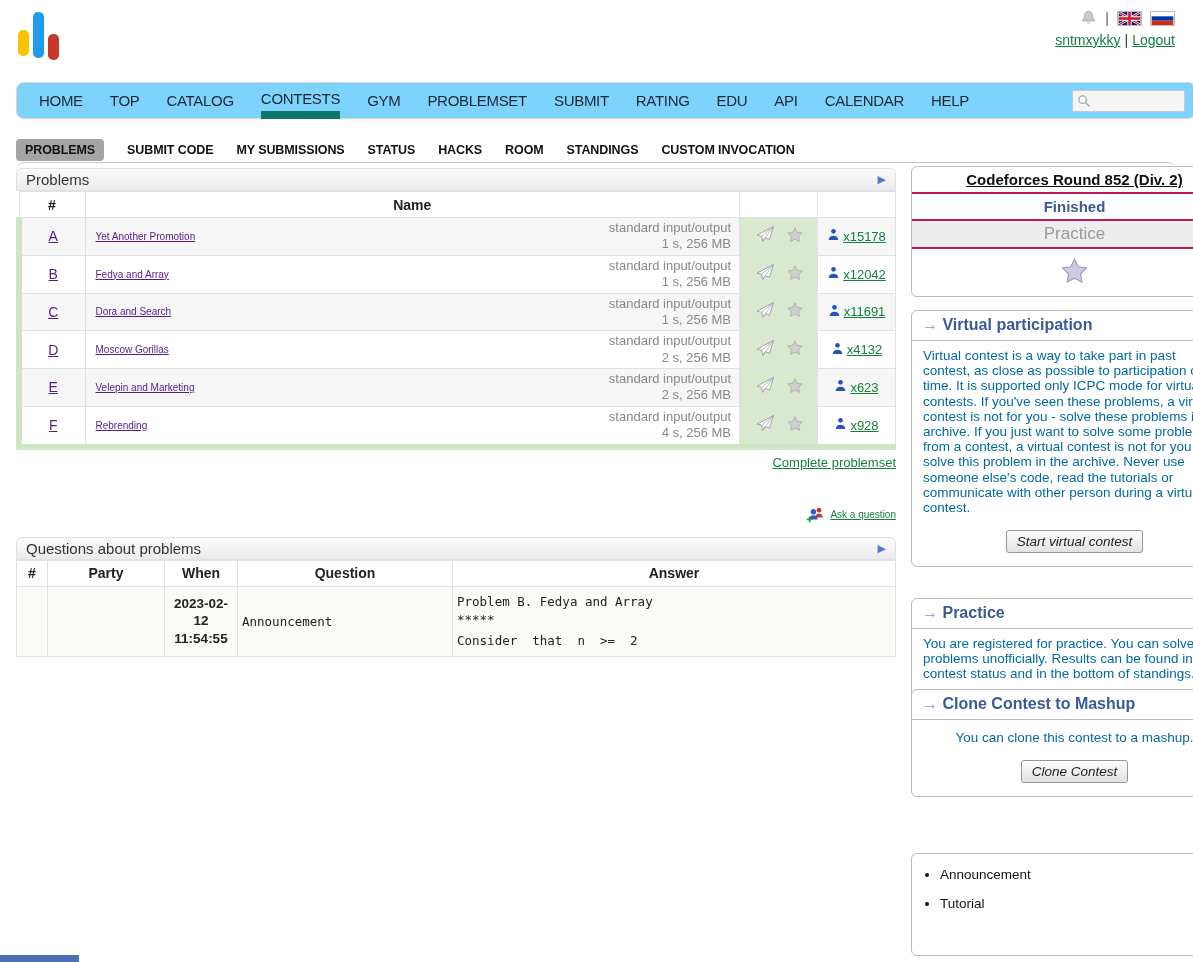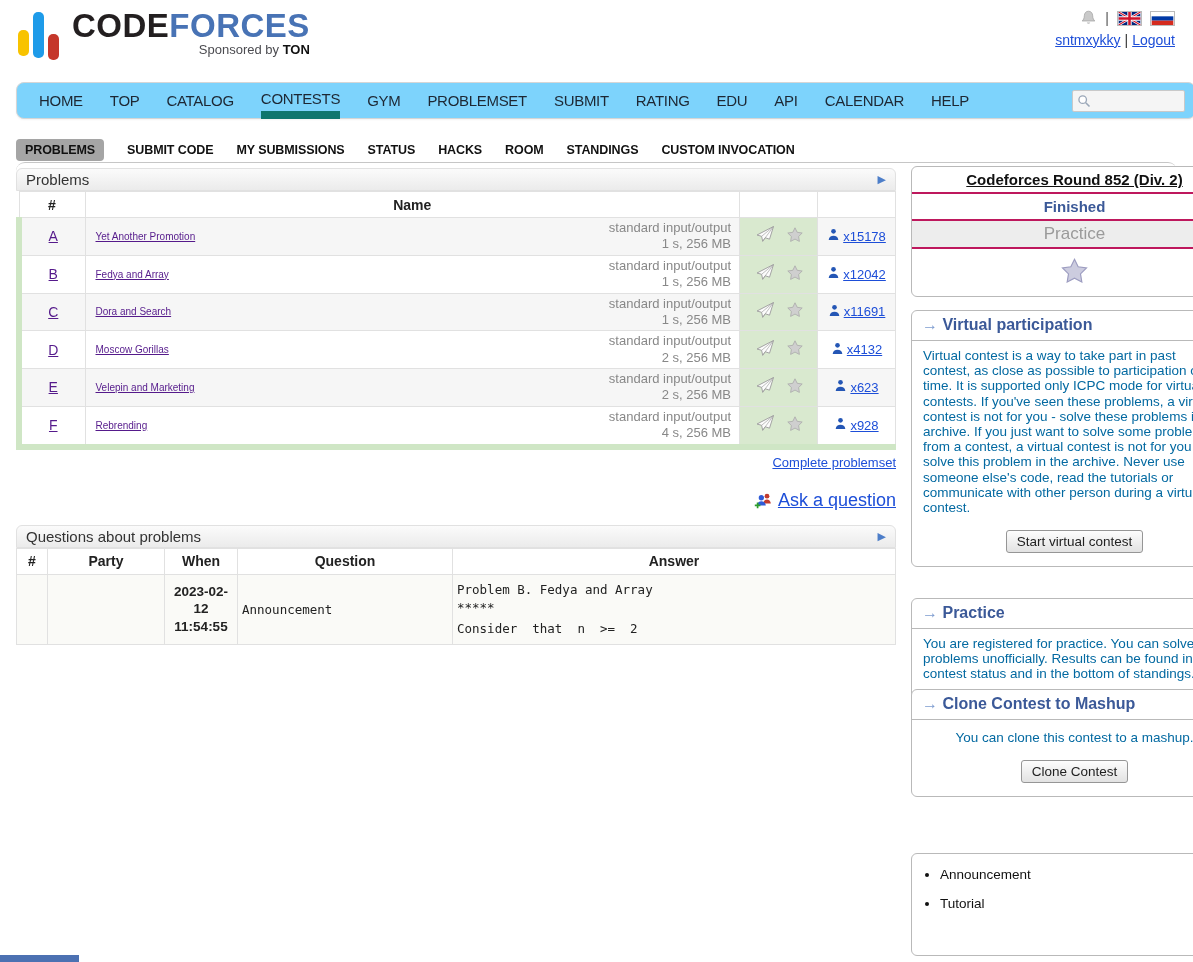--- a/index.html
+++ b/index.html
@@ -2,21 +2,21 @@
 <html><head>
 <meta charset="utf-8">
 <style>
   * { box-sizing: border-box; }
   html,body { margin:0; padding:0; }
   body {
     width:1193px; height:962px; position:relative; overflow:hidden;
     background:#fff; font-family:"Liberation Sans", sans-serif; color:#222;
   }
   a { text-decoration:underline; cursor:pointer; }
-  .lnk { color:#1d4ed8;text-decoration:underline; }
+  .lnk { color:#15803d;text-decoration:underline; }
   .vlnk { color:#551A8B; }
 
   
   .logo { position:absolute; left:18px; top:8px; display:flex; align-items:flex-start; gap:10px; }
   .logo-bars { position:relative; width:44px; height:56px; }
   .logo-bars span { position:absolute; width:11px; border-radius:5px; }
   .bar-y { left:0;  top:22px; height:26px; background:#F8C300; }
   .bar-b { left:15px; top:4px;  height:46px; background:#1E9BE9; }
   .bar-r { left:30px; top:26px; height:26px; background:#C5372B; }
   .logo-text { display:flex; flex-direction:column; }
@@ -68,42 +68,42 @@
   .namewrap { display:flex; align-items:center; }
   .pname { font-size:10px; }
   .constraints { margin-left:auto; text-align:right; color:#888; font-size:13px; line-height:1.26; }
   tr.prow td.c-actions { width:78px; background:#d9e9cf; text-align:center; }
   .actwrap { display:inline-flex; align-items:center; gap:12px; vertical-align:middle; }
   tr.prow td.c-solved { width:78px; text-align:center; }
   .solvedwrap { display:inline-flex; align-items:center; gap:3px; font-size:13px; }
   tr.prow.last td { border-bottom:6px solid #cfe6c5; }
 
   .complete { text-align:right; margin-top:5px; font-size:13px; }
-  .ask { margin-top:20px; display:flex; justify-content:flex-end; align-items:center; gap:5px; font-size:18px; }
+  .ask { margin-top:36px; display:flex; justify-content:flex-end; align-items:center; gap:5px; font-size:10px; }
 
   .questions-box { margin-top:14px; }
   table.grid col.q-idx { width:31px; } table.grid col.q-party { width:117px; }
   table.grid col.q-when { width:73px; } table.grid col.q-question { width:215px; }
   tr.qrow td { background:#fafaf7; padding:6px 4px; vertical-align:middle; }
   td.q-when { font-weight:bold; font-size:13.5px; text-align:center; line-height:1.3; }
   .mono { font-family:"DejaVu Sans Mono", monospace; font-size:12.5px; }
   td.q-question { padding-left:8px; }
   td.q-answer { padding-left:9px; line-height:1.45; }
   td.q-answer div { white-space:pre-wrap; }
   td.q-answer .gap { margin-top:3px; }
 
   
   .sidebox { position:absolute; left:911px; width:327px; border:1px solid #b9b9b9; border-radius:6px; background:#fff; overflow:hidden; }
   .sidebox .cap { padding:5px 10px 6px; border-bottom:1px solid #b9b9b9; font-size:16px; font-weight:bold; color:#3B5998; }
   .sidebox .cap .arr { color:#7d9cd0; font-weight:normal; }
   .side-text { padding:7px 11px 8px; font-size:13.5px; line-height:15.2px; color:#0369a1; }
   .side-text.center { text-align:center; padding-top:10px; }
   .btn-row { text-align:center; padding:7px 0 13px; }
   .cf-btn { font-family:inherit; font-size:13.5px; color:#222; padding:3px 10px; border:1px solid #969696;
-    border-radius:3px; background:linear-gradient(#fdfdfd,#e2e2e2); cursor:pointer; }
+    border-radius:3px; background:linear-gradient(#fdfdfd,#e2e2e2); cursor:pointer;font-style:italic; }
 
   .cbox-row { text-align:center; padding:4px 6px; border-top:2px solid #be185d; font-size:15px; }
   .cbox-row:first-child { border-top:none; }
   .cbox-title a { font-weight:bold; color:#111; }
   .cbox-status { font-weight:bold; color:#3B5998; }
   .cbox-mode { background:#ededed; color:#9a9a9a; font-size:17px; padding:3px 6px; }
   .cbox-star { padding:9px 6px 10px; }
 
   .materials ul { list-style:disc; margin:6px 0 10px; padding:0 12px 0 28px; }
   .materials li { font-size:13.5px; padding:7px 0; color:#111; }
@@ -114,24 +114,20 @@
   .footer-strip { position:absolute; left:0; top:955px; width:79px; height:7px; background:#4c71b2; }
 </style>
 </head>
 <body>
 
 <div class="logo">
   <div class="logo-bars">
     <span class="bar-y"></span>
       <span class="bar-b"></span>
       <span class="bar-r"></span>
-  </div>
-  <div class="logo-text">
-    <div class="logo-word"><span class="c1">CODE</span><span class="c2">FORCES</span></div>
-    <div class="logo-tag"><span>Sponsored by </span><b>TON</b></div>
   </div>
 </div>
 
 <div class="hdr-right">
   <div class="hdr-icons">
     <span style="line-height:0;">
       <svg width="17" height="16" viewBox="0 0 16 16">
           <path d="M8 1.2c-2.6 0-4.1 2-4.2 4.6-.1 2.8-1 4.2-2.2 5.2h12.8c-1.2-1-2.1-2.4-2.2-5.2C12.1 3.2 10.6 1.2 8 1.2z" fill="#c9c9c9" stroke="#9f9f9f" stroke-width=".7"></path>
           <path d="M6.3 12.6a1.8 1.8 0 0 0 3.4 0z" fill="#b5b5b5"></path>
         </svg>

